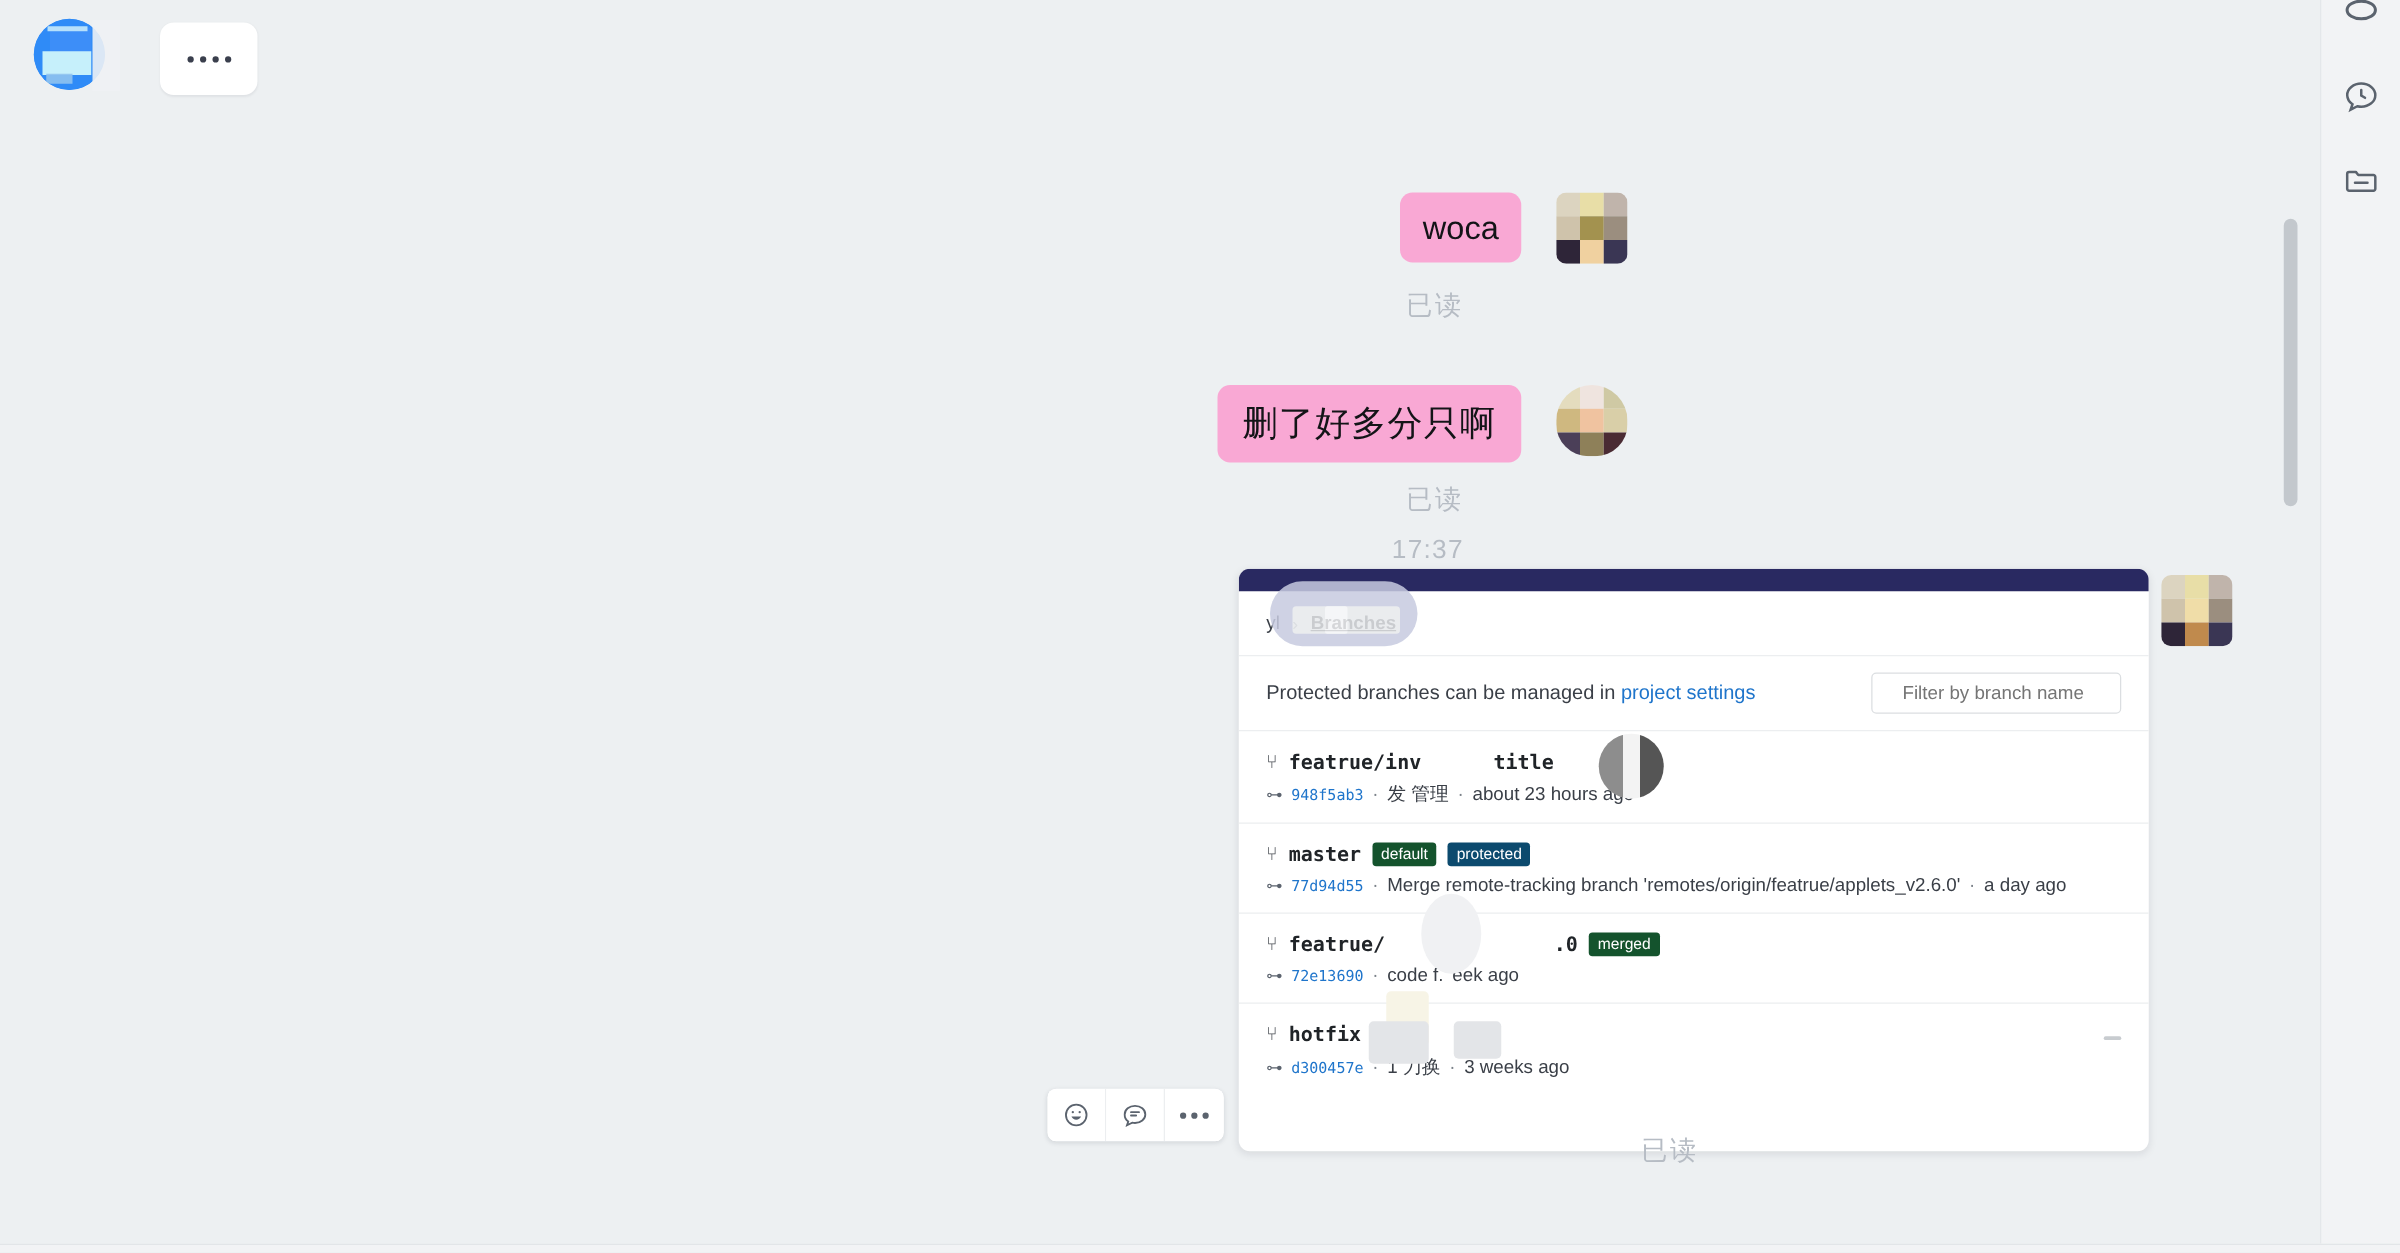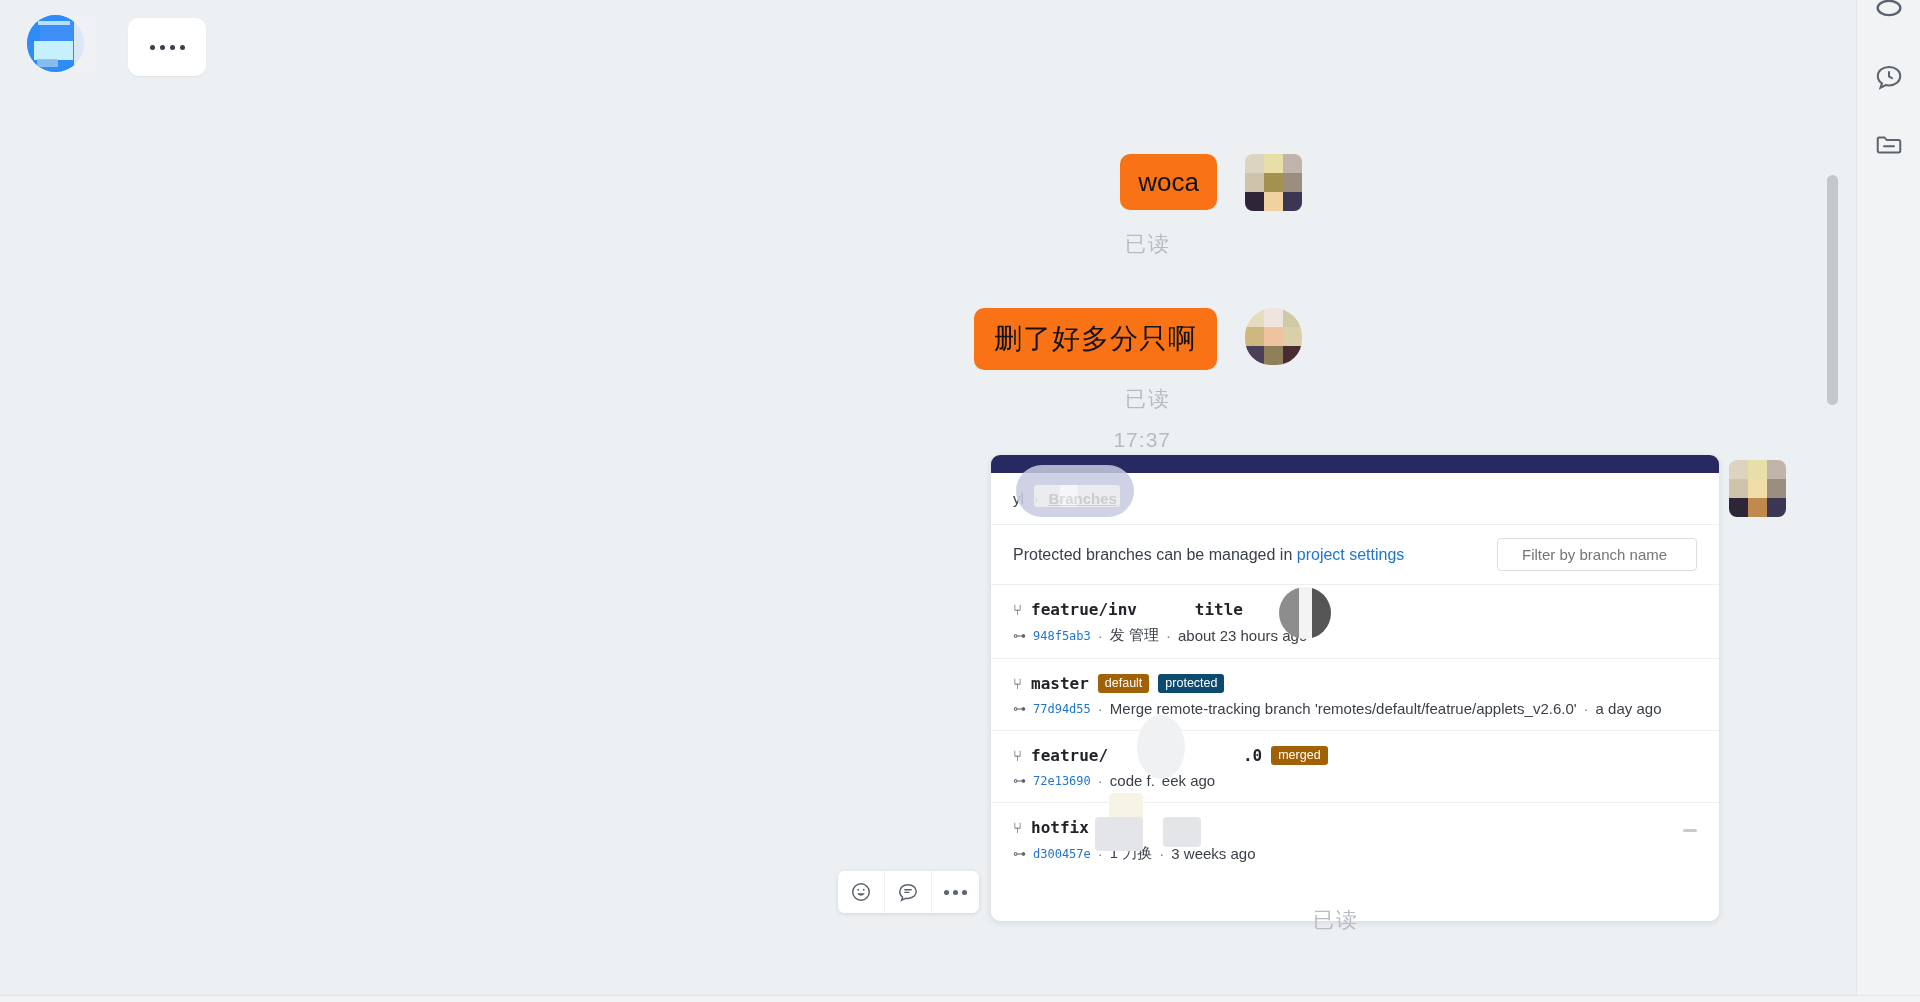--- a/index.html
+++ b/index.html
@@ -61,21 +61,21 @@
     box-shadow:0 1px 2px rgba(17,24,39,.06);
     display:flex; align-items:center; justify-content:center; gap:5px;
   }
   .typing-card i {
     display:block; width:5px; height:5px; border-radius:50%; background:#3a3f4d;
   }
 
   
   .msg-row { position:absolute; display:flex; align-items:flex-start; }
   .bubble {
-    background:#f97316; color:#131417; border-radius:10px;
+    background:#f9a8d4; color:#131417; border-radius:10px;
     padding:11px 18px; font-size:26px; line-height:34px; white-space:nowrap;
   }
   .bubble.cn { font-size:28px; letter-spacing:1px; padding:14px 20px; }
   .avatar-mosaic {
     width:57px; height:57px; margin-left:28px; flex:0 0 57px;
     border-radius:8px; overflow:hidden; position:relative;
   }
   .mos { position:absolute; }
   .read-mark {
     position:absolute; color:#b6bcc4; font-size:21px; letter-spacing:2px;
@@ -147,21 +147,21 @@
   .br-line1 { display:flex; align-items:center; gap:9px; height:24px; }
   .br-icon { color:#4a4f55; font-size:15px; line-height:1; }
   .br-name {
     font-family:"DejaVu Sans Mono","Liberation Mono",monospace;
     font-size:16px; font-weight:bold; color:#202428; white-space:pre;
   }
   .badge {
     font-size:12.5px; padding:2px 7px; border-radius:3px; color:#fff;
     font-weight:normal; line-height:15px; display:inline-block;
   }
-  .badge.blue  { background:#a16207; }
+  .badge.blue  { background:#14532d; }
   .badge.green { background:#0c4a6e; }
   .br-line2 {
     display:flex; align-items:center; gap:7px; margin-top:5px;
     font-size:15px; color:#3a3f47; white-space:nowrap;
   }
   .br-commit-icon { color:#5b636e; font-size:13px; }
   .br-sha { color:#1f75cb; font-family:"DejaVu Sans Mono","Liberation Mono",monospace; font-size:12px; }
   .dot-sep { color:#7a8088; }
 
   
@@ -289,21 +289,21 @@
         <div class="br-line1">
           <span class="br-icon">⑂</span>
           <span class="br-name">master</span>
           <span class="badge blue">default</span>
           <span class="badge green">protected</span>
         </div>
         <div class="br-line2">
           <span class="br-commit-icon">⊶</span>
           <span class="br-sha">77d94d55</span>
           <span class="dot-sep">·</span>
-          <span>Merge remote-tracking branch 'remotes/default/featrue/applets_v2.6.0'</span>
+          <span>Merge remote-tracking branch 'remotes/origin/featrue/applets_v2.6.0'</span>
           <span class="dot-sep">·</span>
           <span>a day ago</span>
         </div>
       </div>
 
       <div class="gl-branch">
         <div class="br-line1">
           <span class="br-icon">⑂</span>
           <span class="br-name">featrue/              .0</span>
           <span class="badge blue">merged</span>

